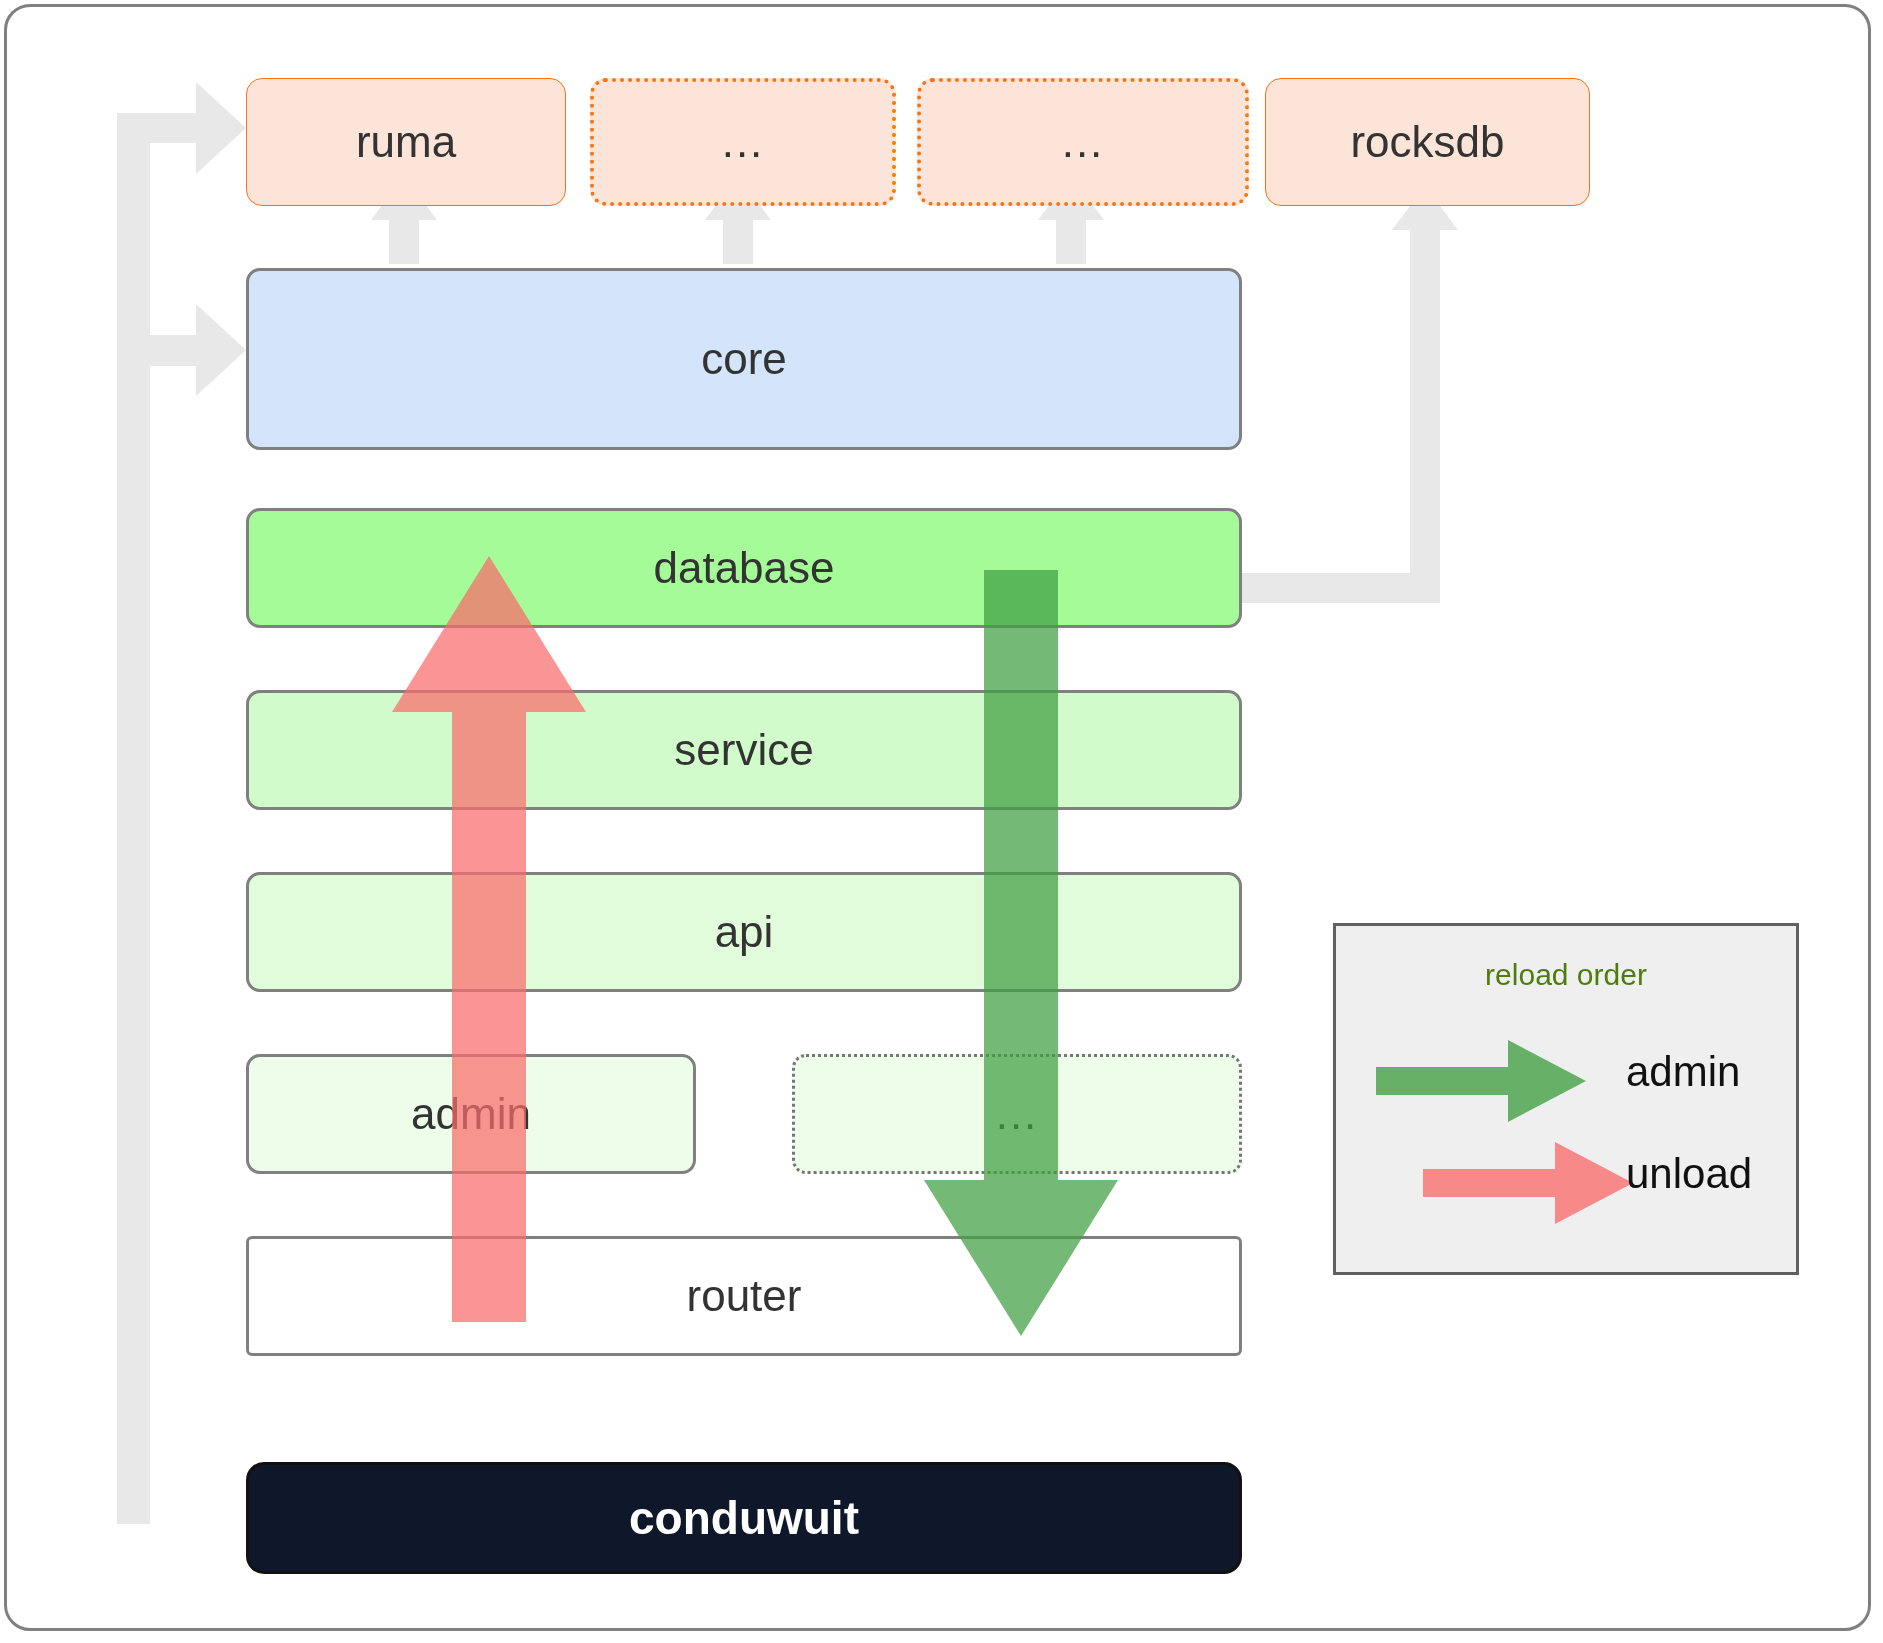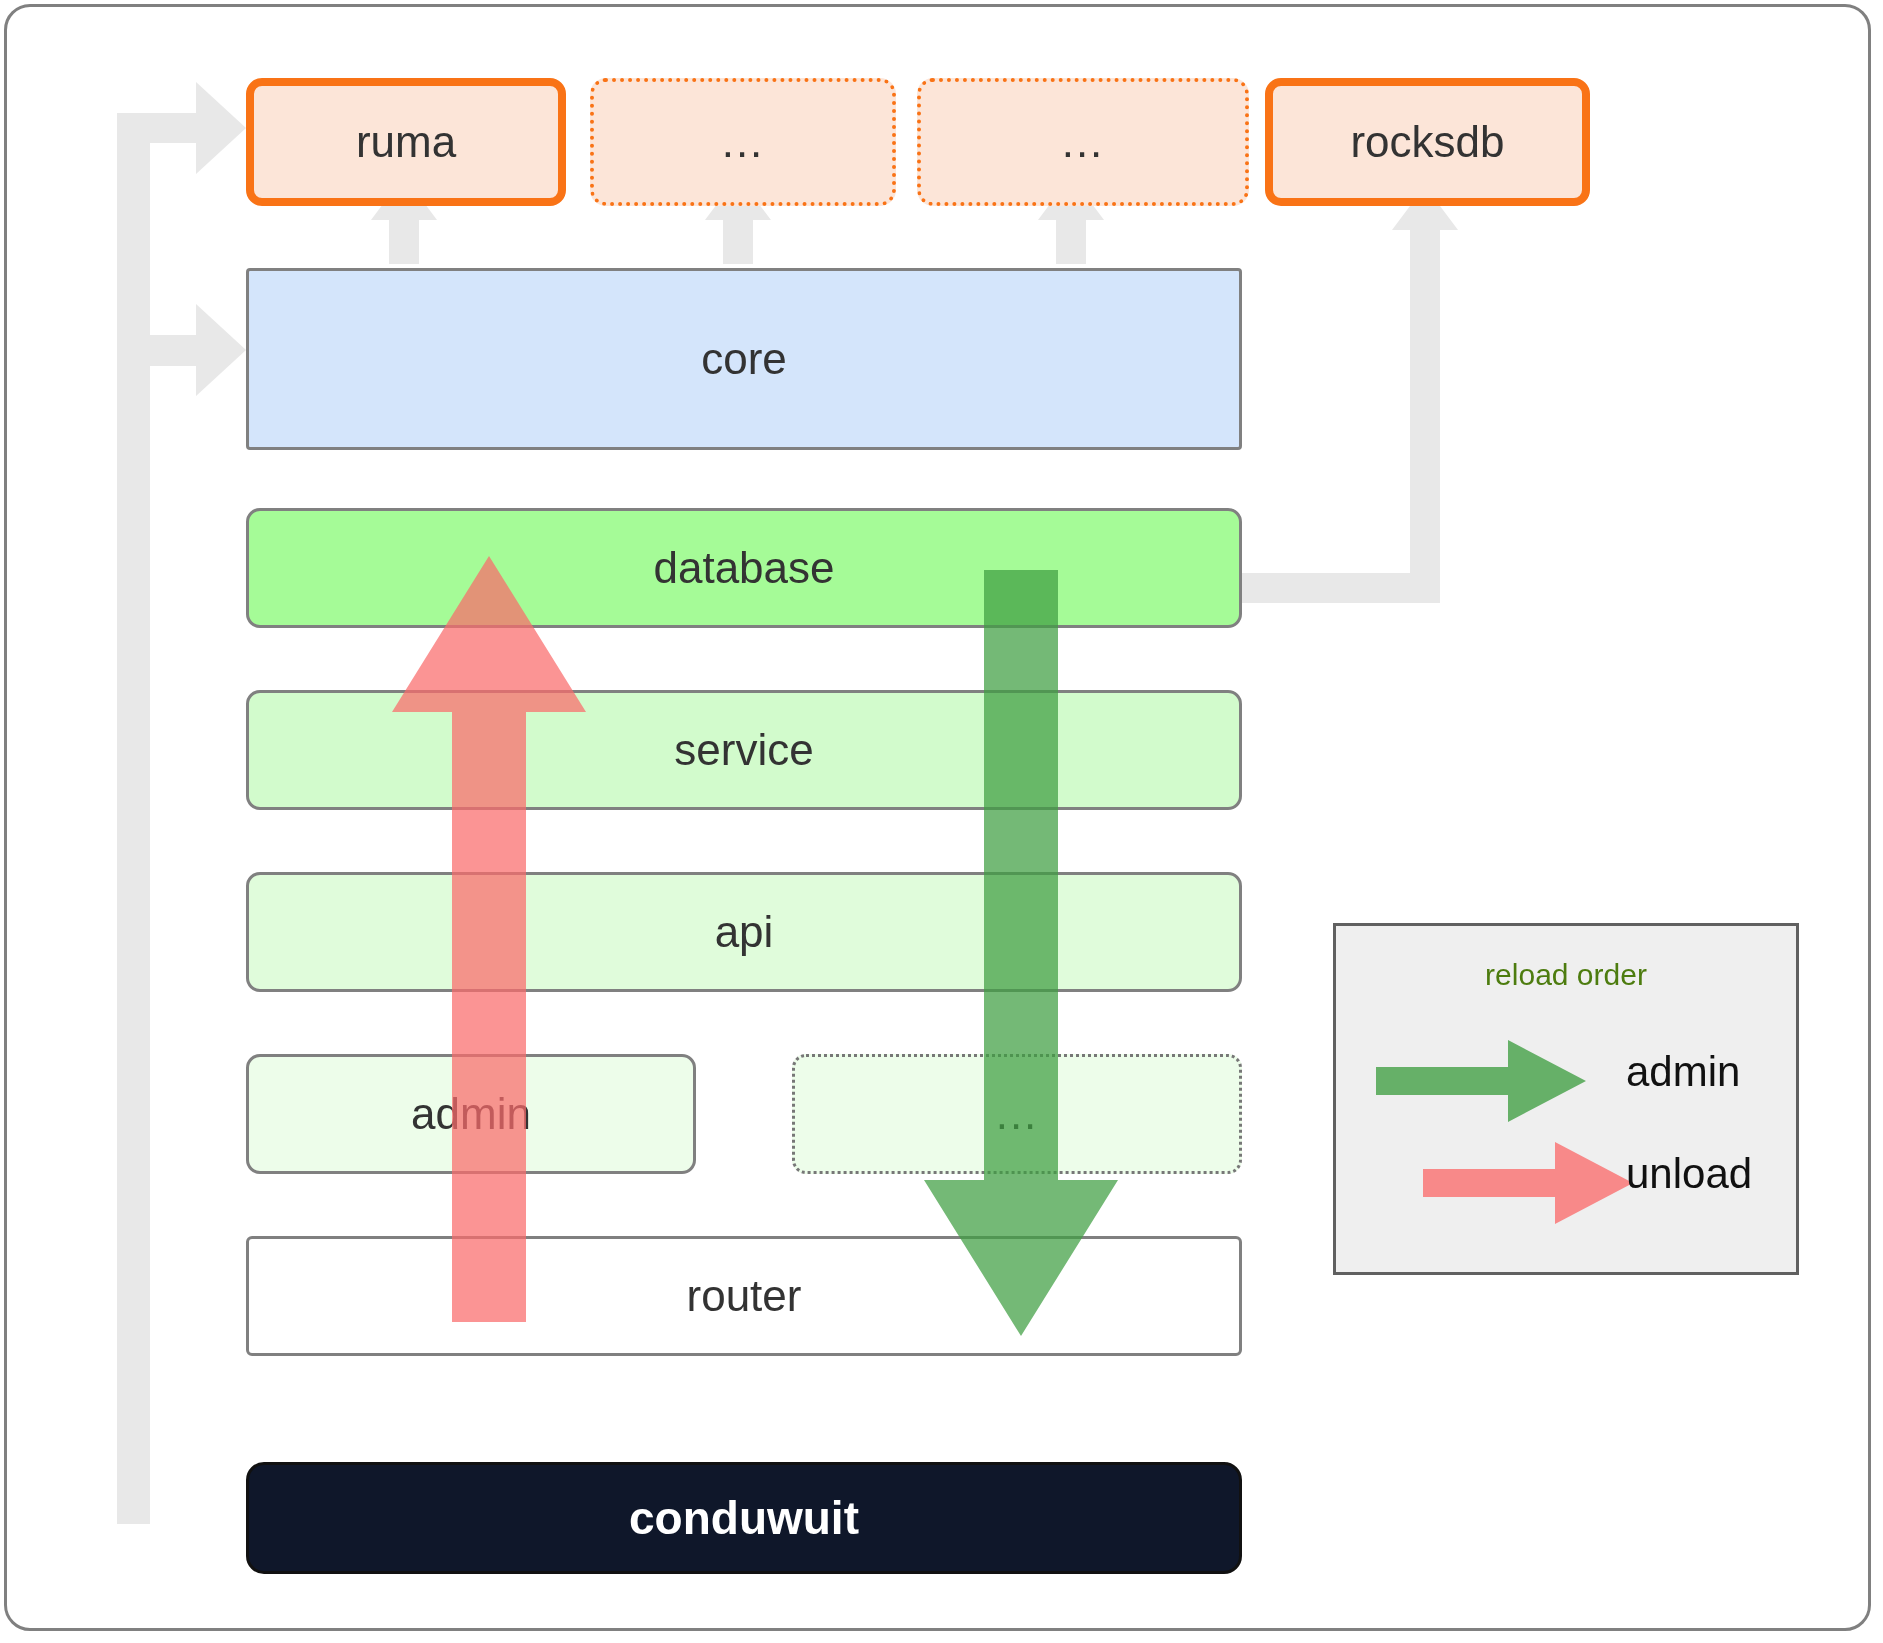--- a/index.html
+++ b/index.html
@@ -44,40 +44,40 @@
     text-align: center;
   }
   .node-label {
     pointer-events: none;
     white-space: nowrap;
   }
 
   
   .dep {
     background: #fce5d8;
-    border: 8px solid #f97316;
+    border: 1px solid #f97316;
     border-radius: 16px;
     color: #333333;
     font-size: 44px;
   }
   .dep.dashed {
     border-style: dotted;
     border-width: 4px;
   }
   .dots {
     letter-spacing: 2px;
     font-size: 44px;
     line-height: 0.6;
   }
 
   
   .core-box {
     background: #d4e5fb;
     border: 3px solid #808080;
-    border-radius: 4px;
+    border-radius: 14px;
     color: #333333;
     font-size: 44px;
     justify-content: center;
   }
 
   
   .layer {
     border: 3px solid #808080;
     border-radius: 14px;
     color: #333333;

